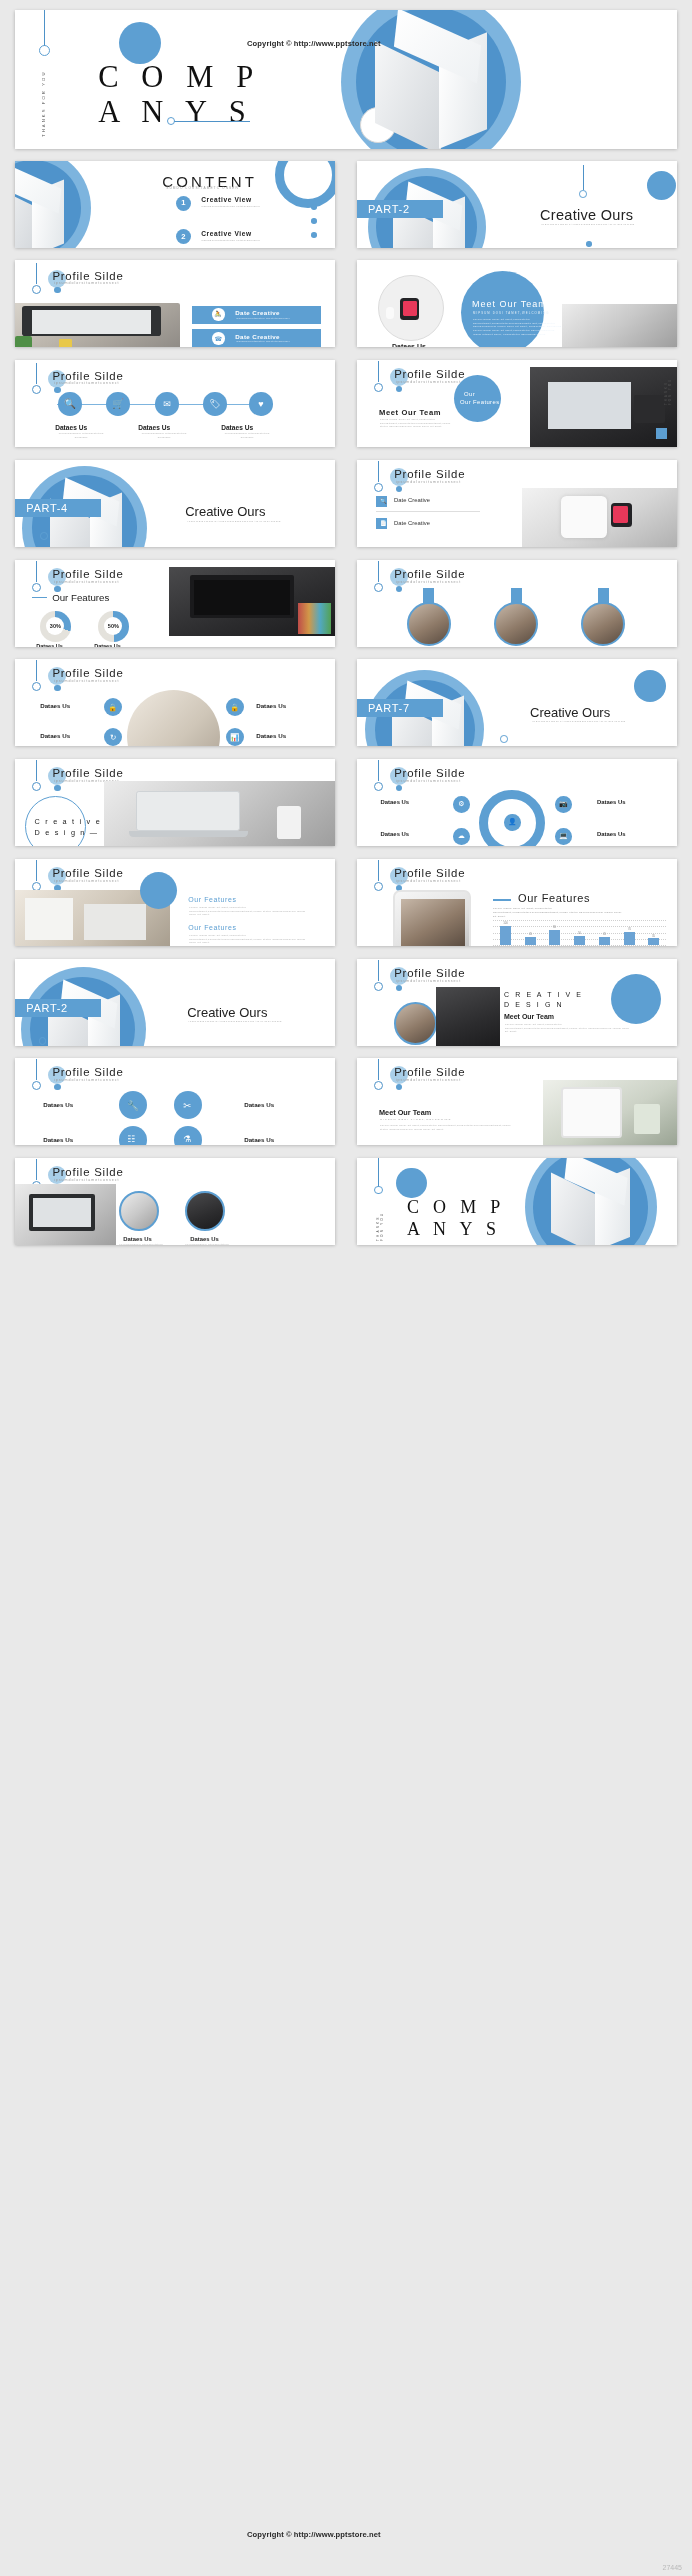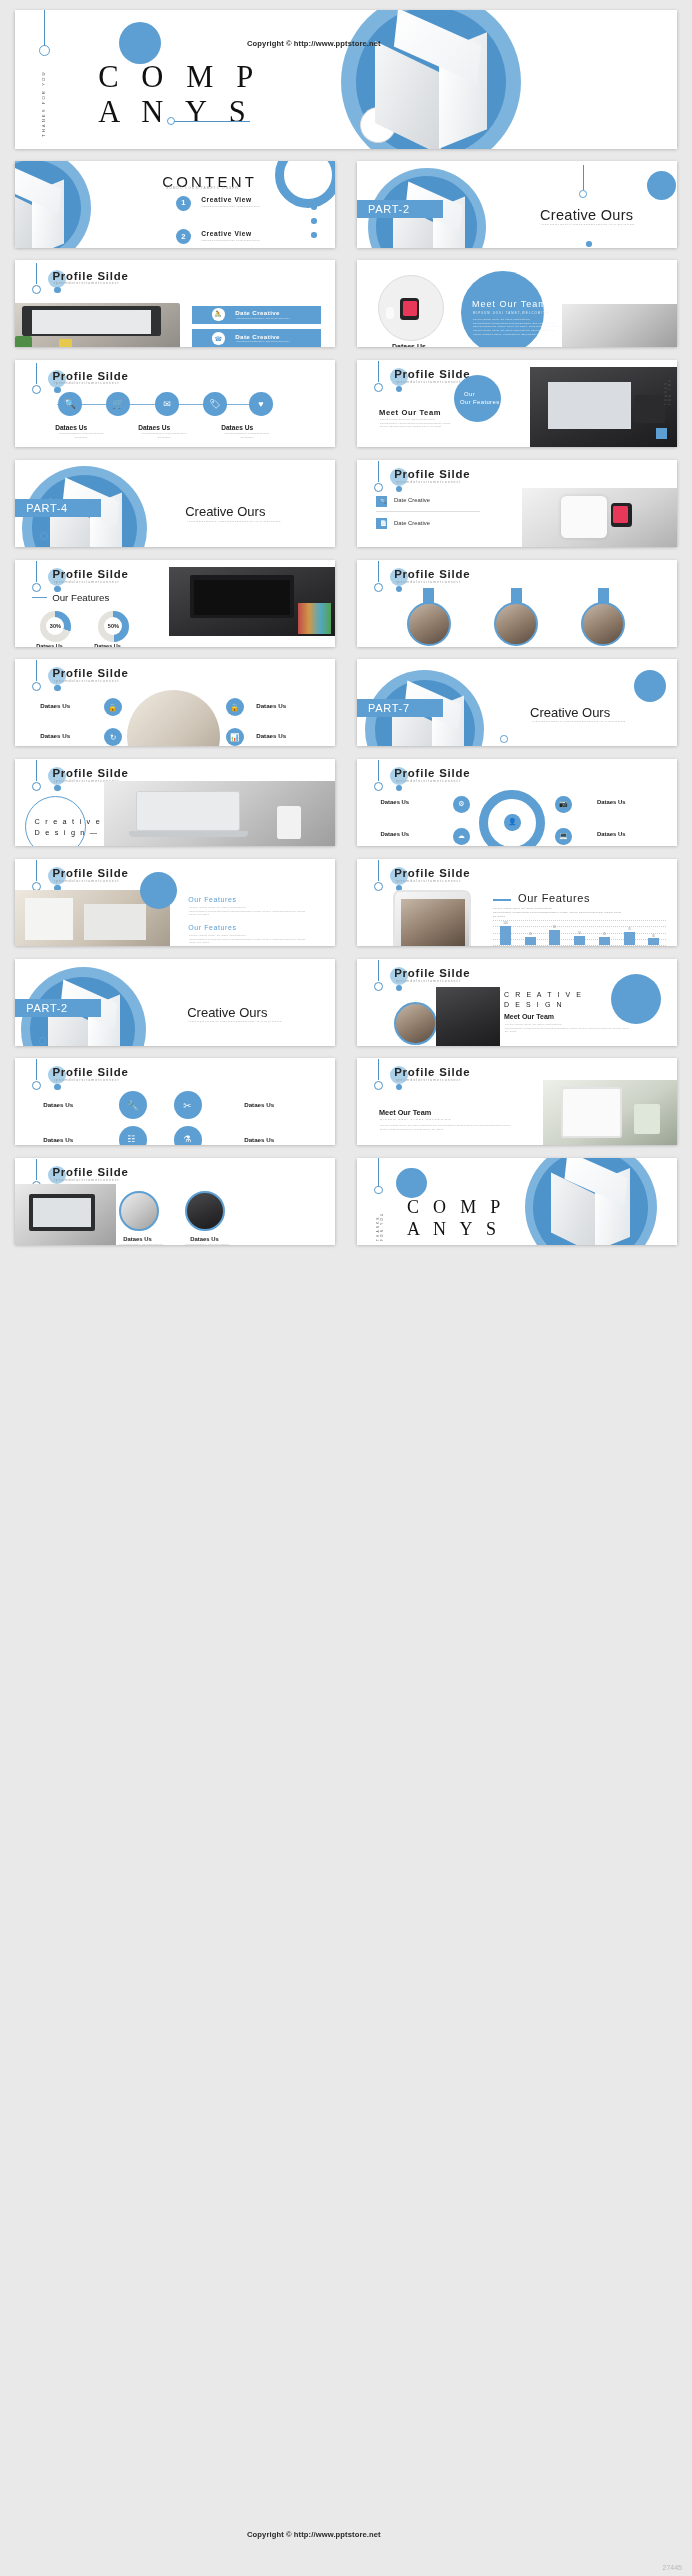--- a/index.html
+++ b/index.html
@@ -25,21 +25,21 @@
 
   
   .ph { position:absolute; }
   .ph .stem { position:absolute; left:5.5px; top:-7px; width:0.7px; height:21px; background:#4e92c8; }
   .ph .ring { position:absolute; left:1.4px; top:15.2px; width:9px; height:9px;
               border:1.7px solid #4e92c8; border-radius:50%; background:#fff; }
   .ph .dotsm { position:absolute; left:24px; top:17.3px; width:6.2px; height:6.2px;
                border-radius:50%; background:#5d9fd2; }
   .ph .bigdot { position:absolute; left:18px; top:0px; width:18px; height:18px;
                 border-radius:50%; background:#a9cfe9; }
-  .ph .ttl { position:absolute; left:22px; top:0px; font-size:11.4px; font-weight:700;
+  .ph .ttl { position:absolute; left:22px; top:0px; font-size:11.4px; font-weight:400;
              letter-spacing:0.8px; color:#232323; white-space:nowrap; }
   .ph .sub { position:absolute; left:23.6px; top:11.8px; font-size:3.6px; letter-spacing:1px;
              color:#9a9a9a; white-space:nowrap; }
 
   
   .circ { position:absolute; border-radius:50%; }
   .blue { background:#5d9fd2; }
   .ringblue { border:1.7px solid #5d9fd2; background:transparent; }
   .bar { position:absolute; background:#5d9fd2; }
   .thinline { position:absolute; background:#4e92c8; width:0.7px; }

